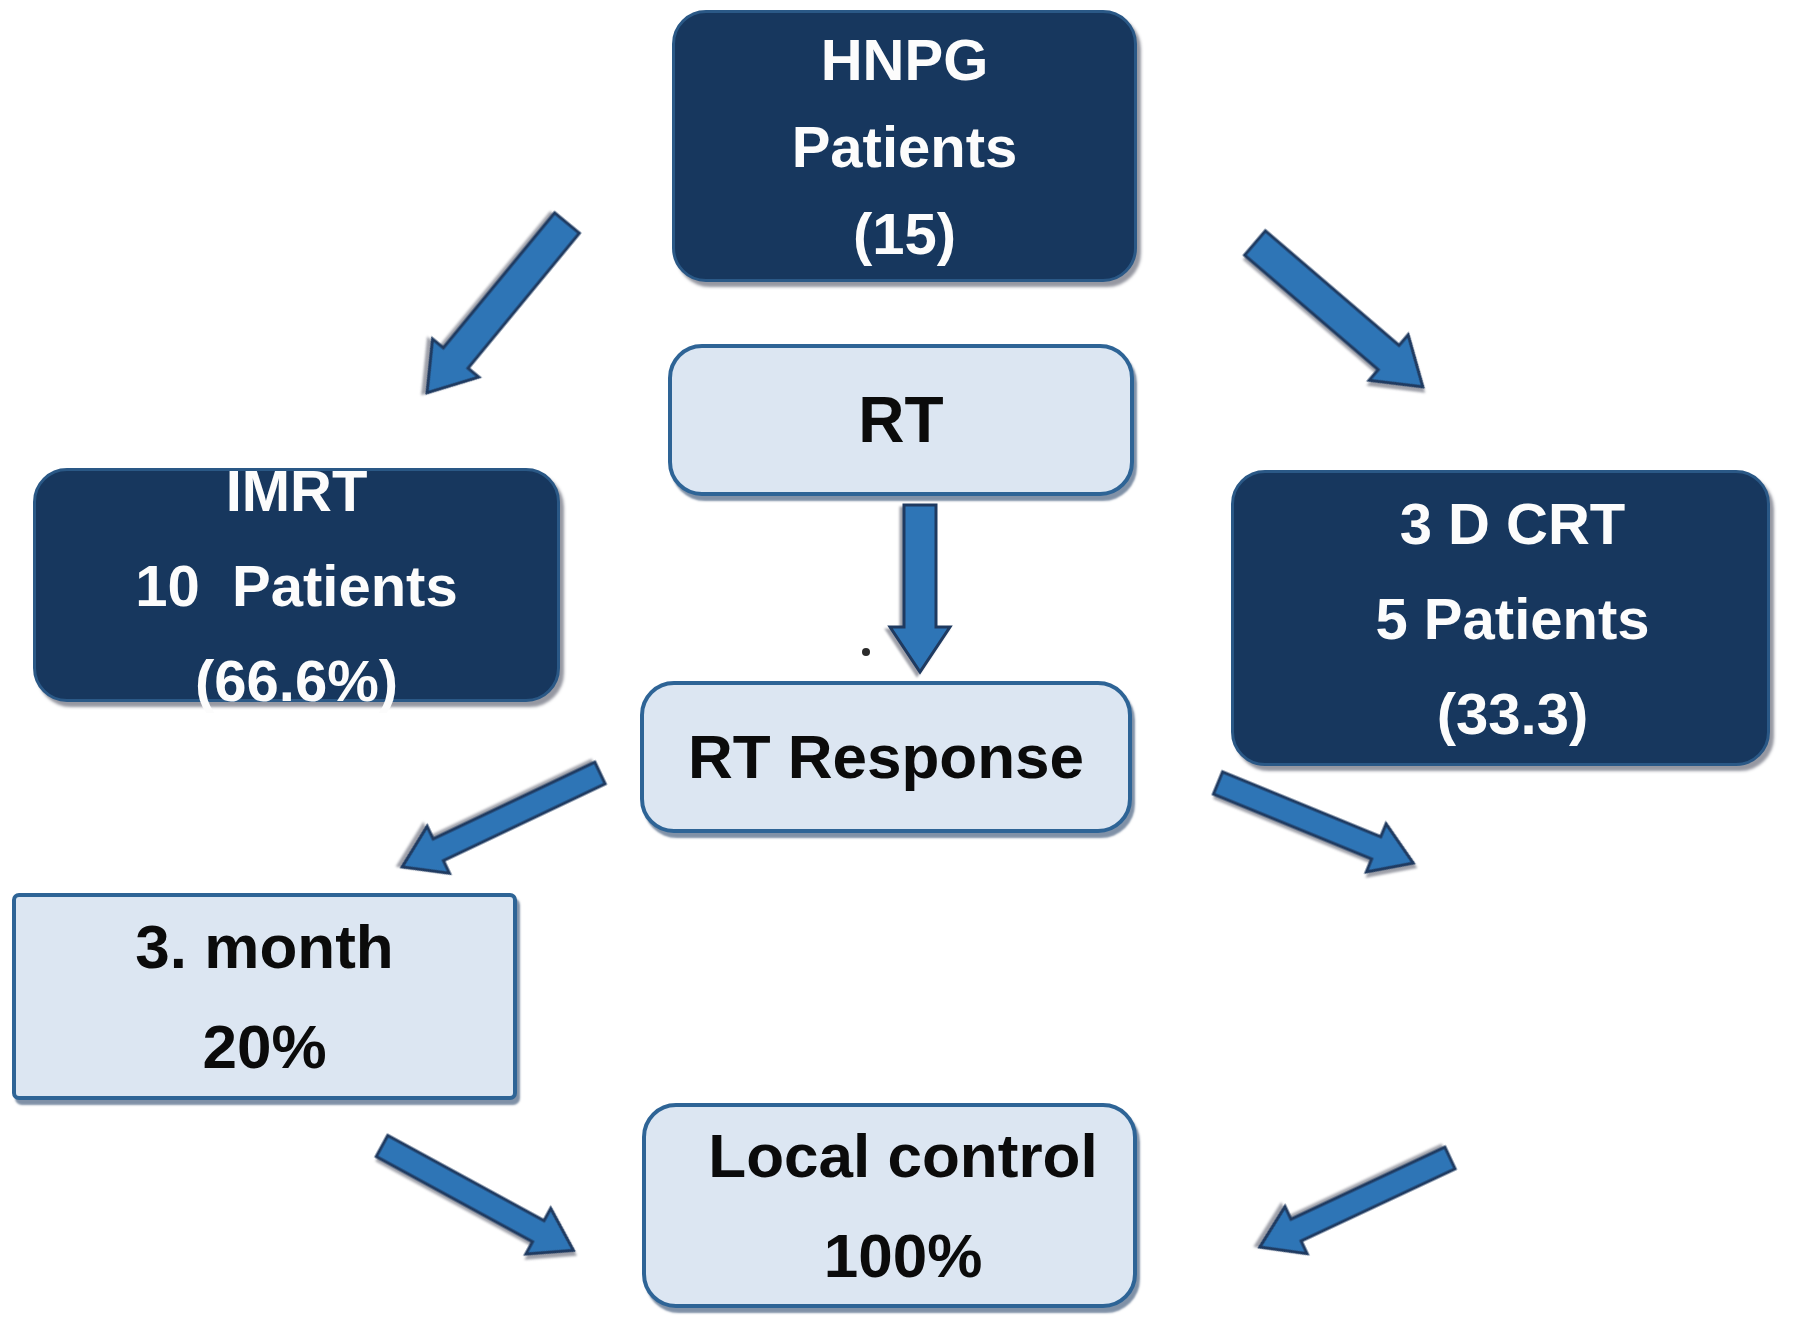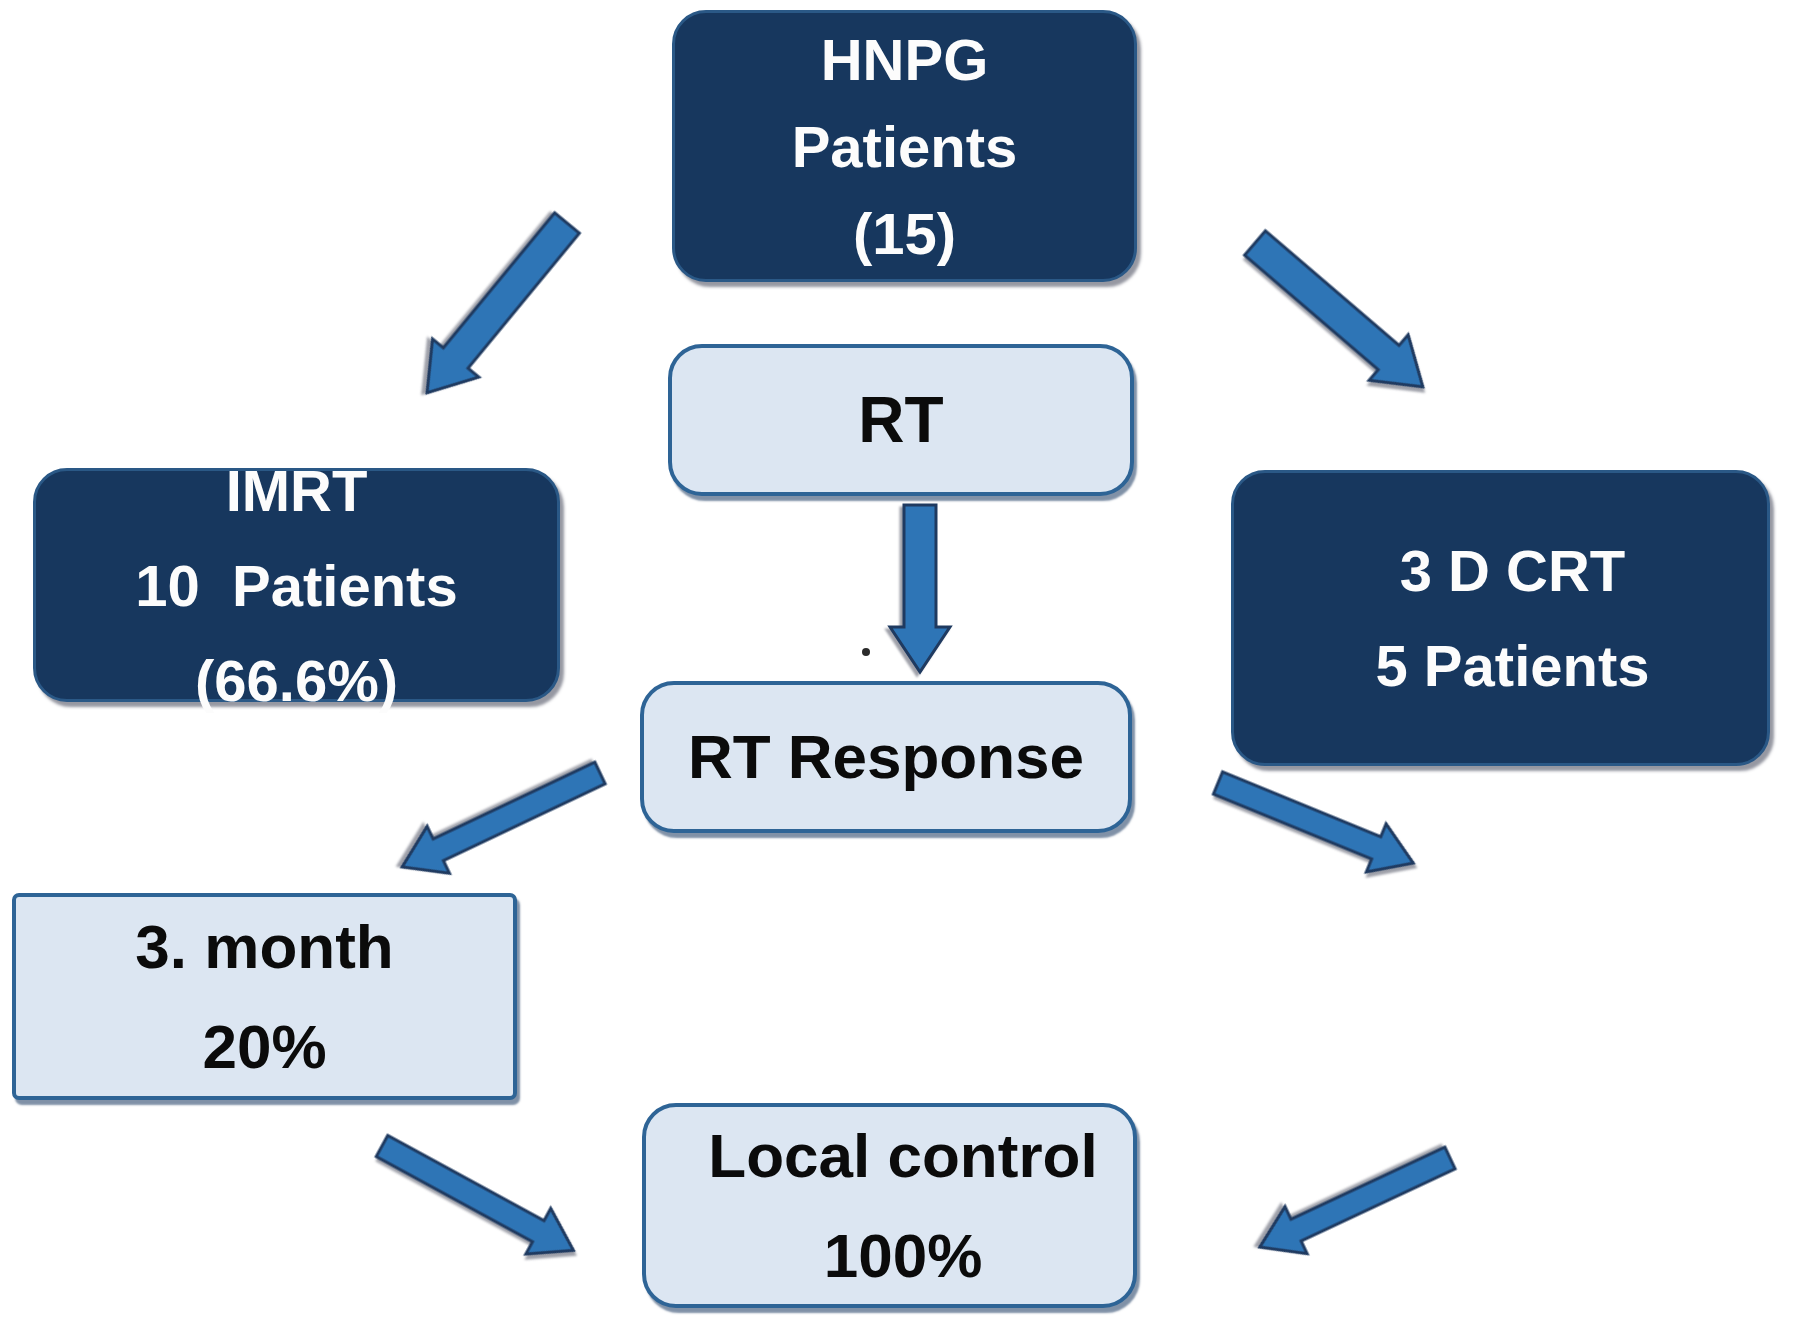--- a/index.html
+++ b/index.html
@@ -96,20 +96,21 @@
 
   <div class="node dark" id="n-imrt">
     <span class="line">IMRT</span>
     <span class="line">10  Patients</span>
     <span class="line">(66.6%)</span>
   </div>
 
   <div class="node dark" id="n-crt3d">
     <span class="line">3 D CRT</span>
     <span class="line">5 Patients</span>
+    <span class="line">(33.3)</span>
   </div>
 
   <div class="node light" id="n-rtresp">
     <span class="line">RT Response</span>
   </div>
 
   <div class="node light" id="n-month3">
     <span class="line">3. month</span>
     <span class="line">20%</span>
   </div>

